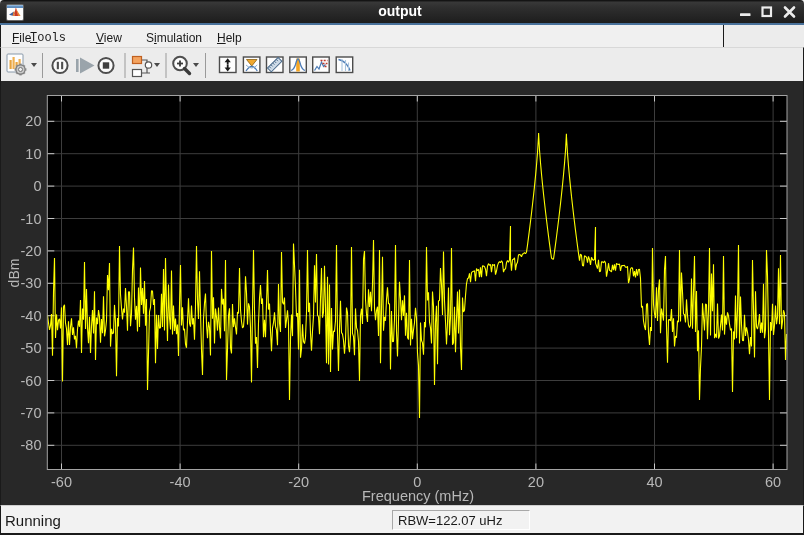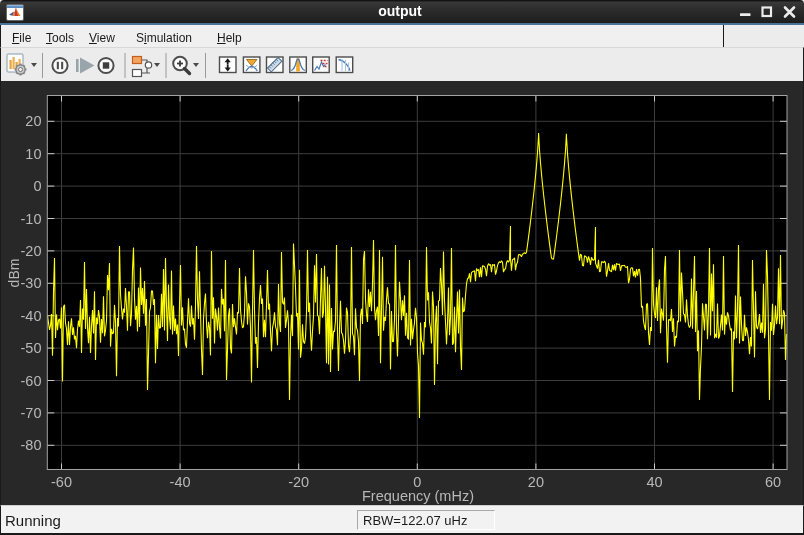--- a/index.html
+++ b/index.html
@@ -30,23 +30,23 @@
 <path d="M7.2 11 Q7.6 8 8 6.5 L6.5 6.8 L5.6 10.8 Q6.4 11 7.2 11 Z" fill="#e8833a"></path>
 </svg></div>
 <div class="title">output</div>
 <svg style="position:absolute;left:730px;top:0;" width="74" height="23" viewBox="0 0 74 23">
 <rect x="10" y="13.2" width="10.5" height="2.8" rx="0.6" fill="#ececec"></rect>
 <rect x="32.5" y="7.5" width="8.5" height="8.5" fill="none" stroke="#ececec" stroke-width="2.2"></rect>
 <path d="M55 7.5 L64 16.5 M64 7.5 L55 16.5" stroke="#ececec" stroke-width="2.6" stroke-linecap="round"></path>
 </svg>
 <div class="menubar">
 <span style="left:11px;"><u>F</u>ile</span>
-<span style="left:45px;"><u>T</u>ools</span>
-<span style="left:88px;"><u>V</u>iew</span>
-<span style="left:135px;">S<u>i</u>mulation</span>
+<span style="left:29px;font-family:Liberation Mono, monospace;"><u>T</u>ools</span>
+<span style="left:95px;"><u>V</u>iew</span>
+<span style="left:145px;">S<u>i</u>mulation</span>
 <span style="left:216px;"><u>H</u>elp</span>
 </div>
 <div class="toolbar">
 <svg width="802" height="33" viewBox="0 0 802 33">
 <g>
 <rect x="6" y="6" width="16" height="18" rx="1" fill="#fdfdfd" stroke="#8899aa" stroke-width="1"></rect>
 <rect x="8.5" y="12" width="2.2" height="9" fill="#e8a33d"></rect>
 <rect x="11.5" y="9" width="2.2" height="12" fill="#f0b050"></rect>
 <rect x="14.5" y="14" width="2.2" height="7" fill="#e8a33d"></rect>
 <rect x="17.5" y="11" width="2.2" height="10" fill="#f0b050"></rect>
@@ -206,14 +206,14 @@
 <text x="41.5" y="353.1" fill="#b8b8b8" font-size="14.5" text-anchor="end">-50</text>
 <text x="41.5" y="385.5" fill="#b8b8b8" font-size="14.5" text-anchor="end">-60</text>
 <text x="41.5" y="417.9" fill="#b8b8b8" font-size="14.5" text-anchor="end">-70</text>
 <text x="41.5" y="450.3" fill="#b8b8b8" font-size="14.5" text-anchor="end">-80</text>
 <text x="418" y="501" fill="#b8b8b8" font-size="14.5" text-anchor="middle">Frequency (mHz)</text>
 <text fill="#b8b8b8" font-size="14" text-anchor="middle" transform="translate(18.5 273) rotate(-90)">dBm</text>
 </svg>
 </div>
 <div class="status">
 <div style="position:absolute;left:4px;top:6px;font-size:15px;">Running</div>
-<div class="panel" style="left:356px;width:138px;">RBW=122.07 uHz</div>
+<div class="panel" style="left:391px;width:138px;">RBW=122.07 uHz</div>
 </div>
 <div class="bottomedge"></div>
 </body></html>

